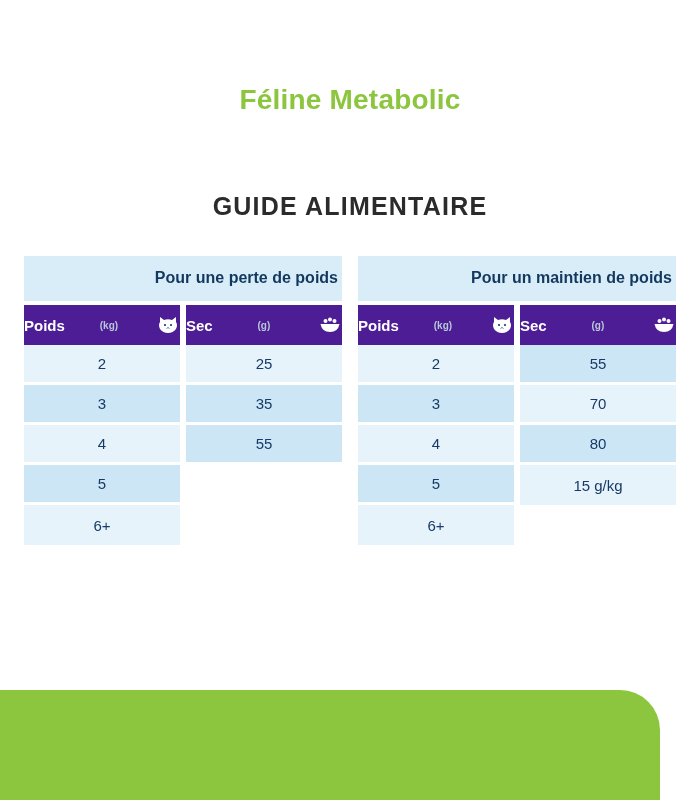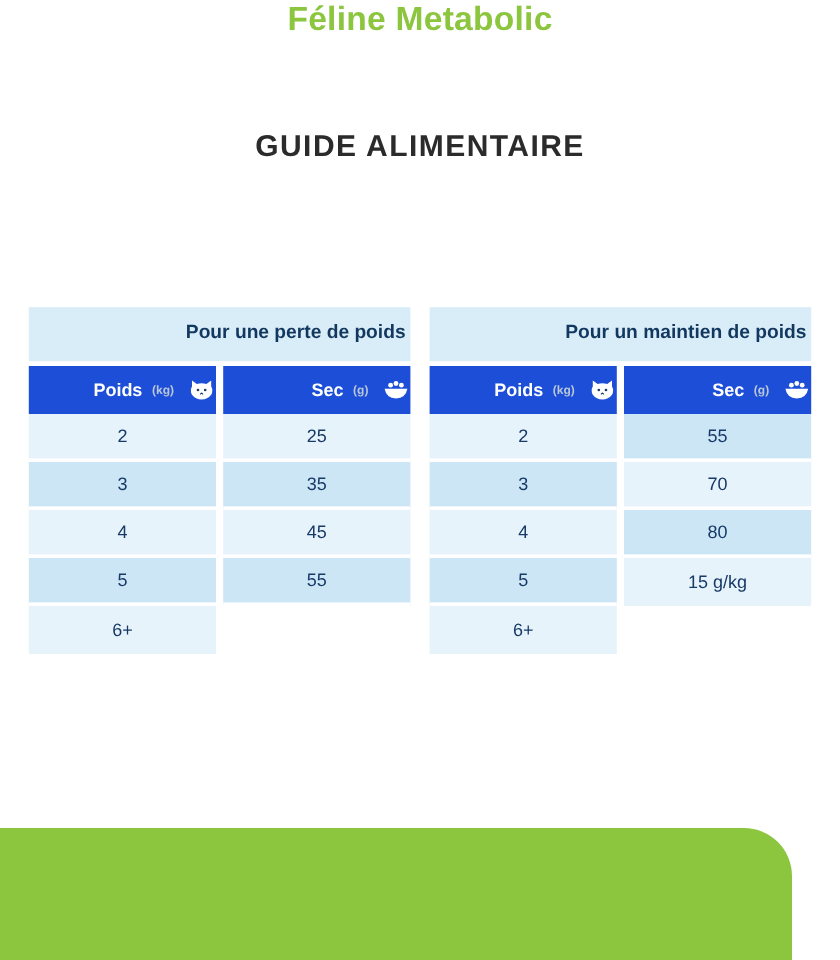--- a/index.html
+++ b/index.html
@@ -22,20 +22,21 @@
     box-sizing: border-box;
   }
 
   .product-title {
     text-align: center;
     color: #8cc63e;
     font-size: 28px;
     font-weight: bold;
     letter-spacing: 0.2px;
     margin: 0;
+    padding-top: 84px;
   }
 
   .guide-title {
     text-align: center;
     color: #2b2b2b;
     font-size: 25px;
     font-weight: bold;
     letter-spacing: 1.2px;
     margin: 16px;
     padding-top: 60px;
@@ -69,26 +70,26 @@
     gap: 6px;
     margin-top: 4px;
   }
 
   .col {
     flex: 1 1 0;
     min-width: 0;
   }
 
   .col-head {
-    background: #1d4ed8;
+    background: #4c1d95;
     color: #ffffff;
     height: 40px;
     display: flex;
     align-items: center;
-    justify-content: flex-end;
+    justify-content: space-between;
     gap: 8px;
     box-sizing: border-box;
   }
 
   .col-head .label {
     font-size: 15px;
     font-weight: bold;
     white-space: nowrap;
   }
 
@@ -181,21 +182,20 @@
               <svg width="24" height="22" viewBox="0 0 24 22" aria-hidden="true">
                 <circle cx="7.5" cy="7" r="2" fill="#ffffff"></circle>
                 <circle cx="12" cy="5.6" r="2" fill="#ffffff"></circle>
                 <circle cx="16.5" cy="7" r="2" fill="#ffffff"></circle>
                 <path d="M2.5 10 L21.5 10 Q20 18 12 18 Q4 18 2.5 10 Z" fill="#ffffff"></path>
               </svg>
             </span>
           </div>
           <div class="cell light">25</div>
           <div class="cell dark">35</div>
-          <div class="cell light">45</div>
           <div class="cell dark">55</div>
         </div>
 
       </div>
     </div>
 
     <div class="table-block">
       <div class="block-heading">Pour un maintien de poids</div>
       <div class="cols">
 

